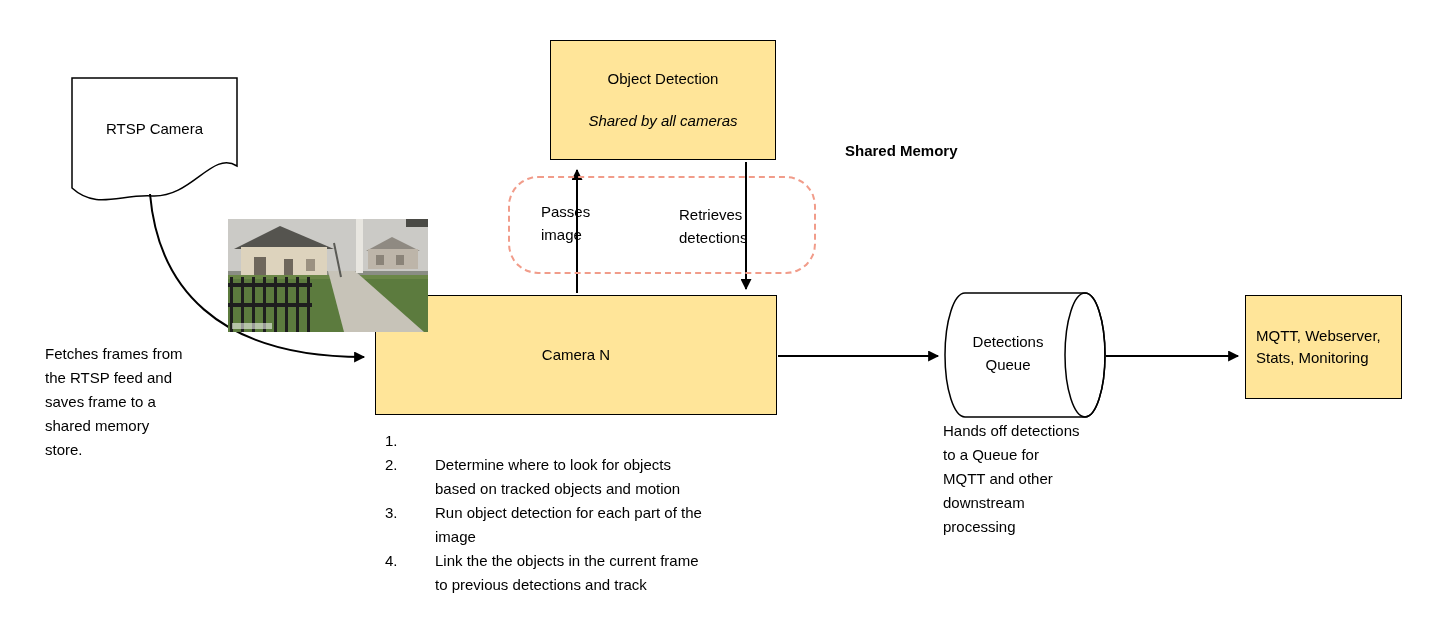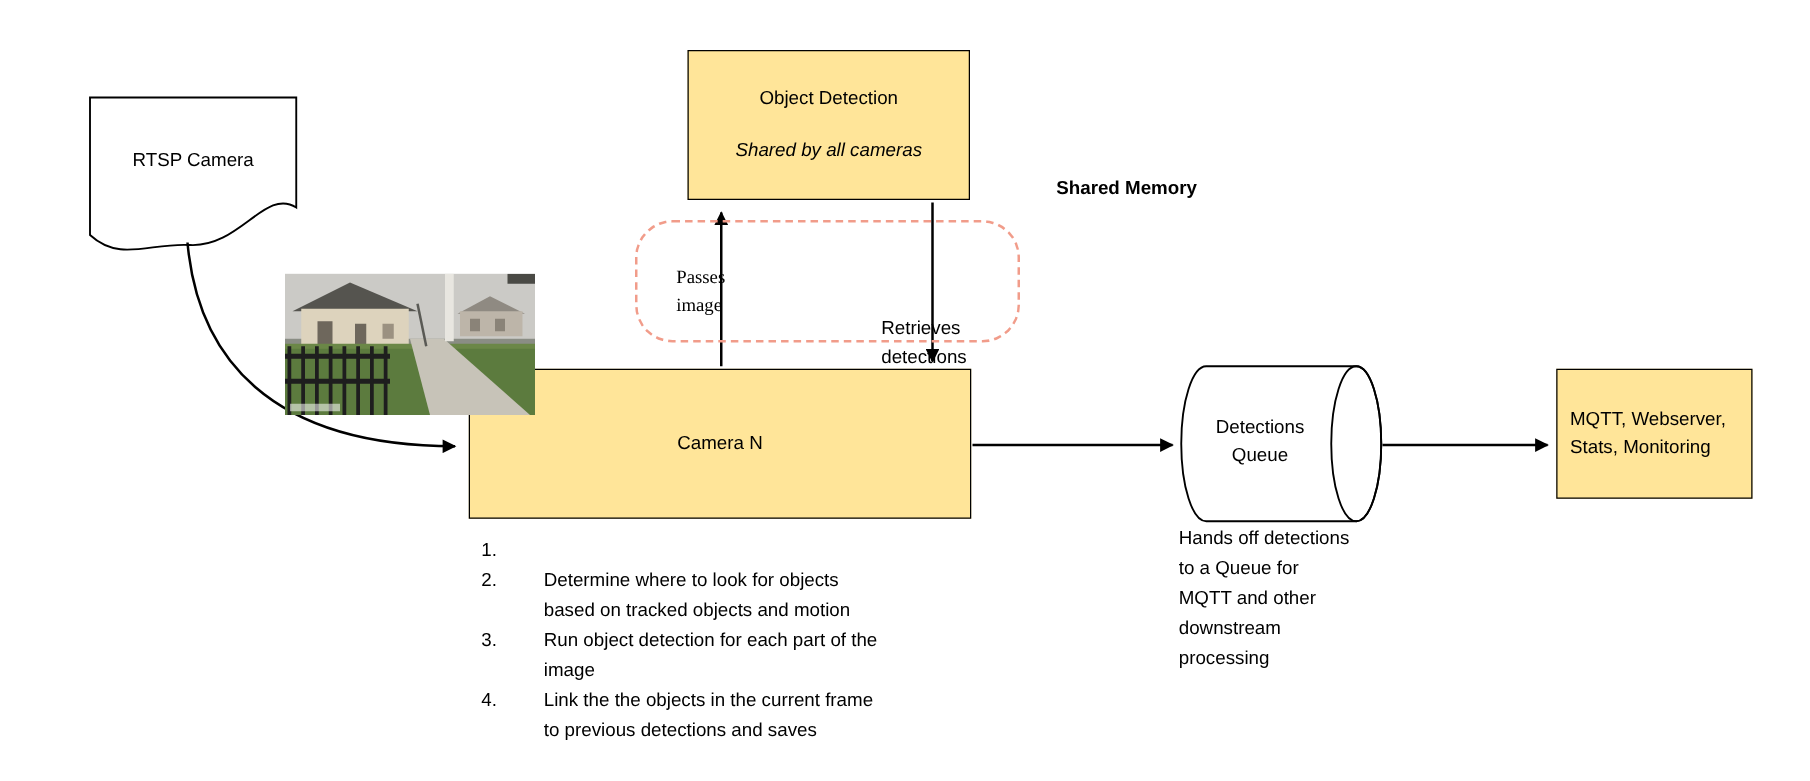--- a/index.html
+++ b/index.html
@@ -21,22 +21,22 @@
   .italic { font-style:italic; }
   .pre { white-space:pre-line; }
 
   .dashed-zone {
     position:absolute; left:508px; top:176px; width:308px; height:98px;
     border:2.5px dashed #f19c8a; border-radius:30px; z-index:2; background:transparent;
   }
 
   .label { position:absolute; z-index:3; line-height:23px; }
   #label-rtsp      { left:72px;  top:117px; width:165px; text-align:center; }
-  #label-passes    { left:541px; top:211px;font-family:Liberation Serif, serif; }
-  #label-retrieves { left:705px; top:203px;margin-top:48px; }
+  #label-passes    { left:541px; top:200px; }
+  #label-retrieves { left:679px; top:203px; }
   #label-queue     { left:958px; top:330px; width:100px; text-align:center; z-index:3; }
 
   .note { position:absolute; z-index:3; line-height:23px; }
   #note-shared-memory { left:845px; top:139px; width:210px; }
   #note-shared-memory .note-title { font-weight:bold; }
   #note-fetch { left:45px; top:342px; line-height:24px; }
   #note-queue { left:943px; top:419px; line-height:24px; }
 
   .steps { position:absolute; left:385px; top:429px; z-index:3; }
   .step  { display:grid; grid-template-columns:50px auto; line-height:24px; }
@@ -93,20 +93,25 @@
   <div class="label pre" id="label-passes">Passes
 image</div>
   <div class="label pre" id="label-retrieves">Retrieves
 detections</div>
   <div class="label pre" id="label-queue">Detections
 Queue</div>
 
   <div class="note" id="note-shared-memory">
     <div class="note-title">Shared Memory</div>
   </div>
+  <div class="note pre" id="note-fetch">Fetches frames from
+the RTSP feed and
+saves frame to a
+shared memory
+store.</div>
   <div class="note pre" id="note-queue">Hands off detections
 to a Queue for
 MQTT and other
 downstream
 processing</div>
 
   <div class="steps">
     <div class="step">
       <span class="step-num">1.</span>
     </div>
@@ -116,21 +121,21 @@
 based on tracked objects and motion</span>
     </div>
     <div class="step">
       <span class="step-num">3.</span>
       <span class="step-text">Run object detection for each part of the
 image</span>
     </div>
     <div class="step">
       <span class="step-num">4.</span>
       <span class="step-text">Link the the objects in the current frame
-to previous detections and saves</span>
+to previous detections and track</span>
     </div>
   </div>
 
   <div class="photo">
     <svg width="200" height="113" viewBox="0 0 200 113">
       <rect width="200" height="113" fill="#8a8d84"></rect>
       <rect width="200" height="52" fill="#cbcac6"></rect>
 
       <polygon points="138,32 164,18 192,32" fill="#8f8a82"></polygon>
       <rect x="140" y="30" width="50" height="20" fill="#bdb5a9"></rect>

